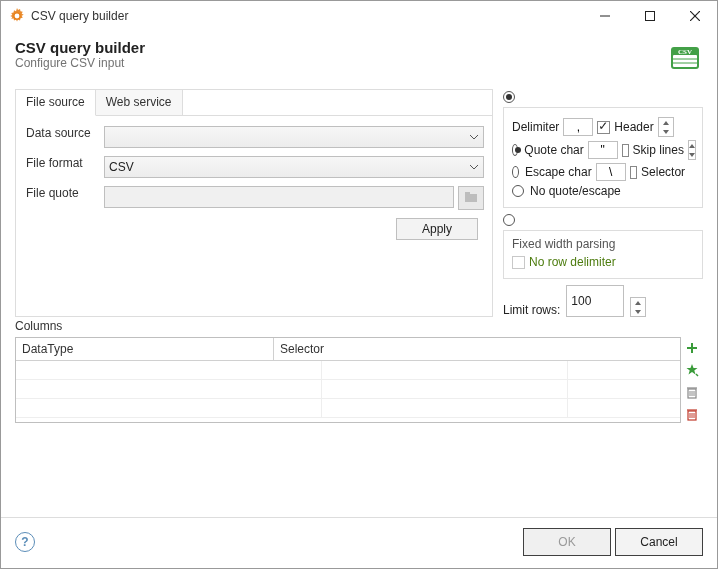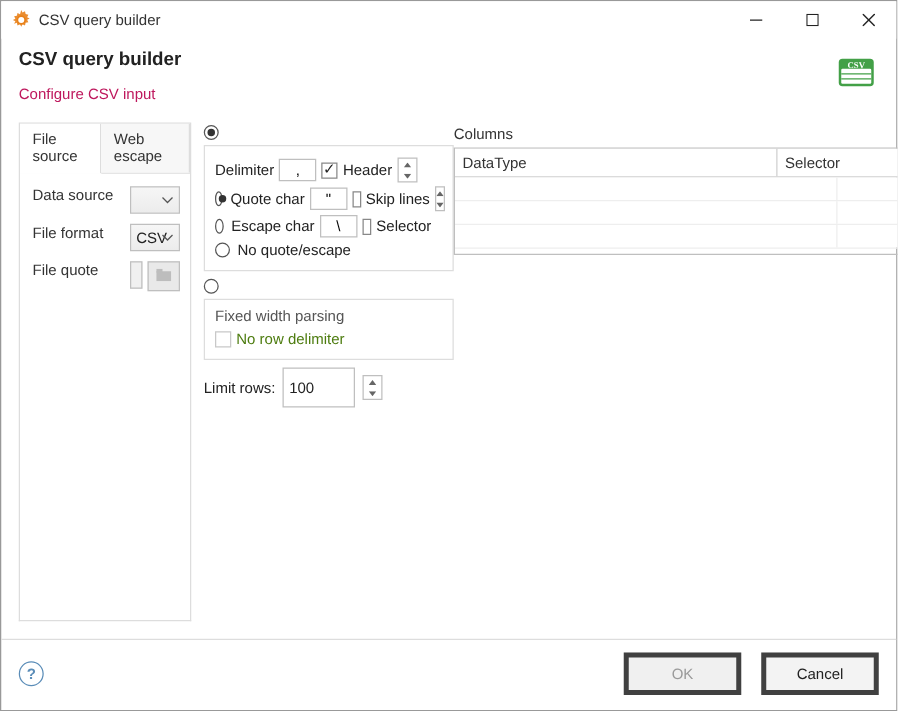--- a/index.html
+++ b/index.html
@@ -6,23 +6,23 @@
 .window{width:718px;height:569px;border:1px solid #999;box-sizing:border-box;display:flex;flex-direction:column;background:#fff}
 .titlebar{height:30px;display:flex;align-items:center;padding:0 0 0 8px;background:#fff}
 .titlebar .gear{width:16px;height:16px;margin-right:6px}
 .titlebar .title{flex:1;font-size:12px;color:#333}
 .winbtns{display:flex;height:100%}
 .winbtn{width:45px;display:flex;align-items:center;justify-content:center;cursor:default}
 .winbtn svg{pointer-events:none}
 .header{padding:8px 14px 6px 14px;display:flex;align-items:flex-start}
 .header-text{flex:1}
 .header h1{margin:0;font-size:15px;font-weight:700;color:#222}
-.header .sub{margin-top:12px;color:#be185d}
+.header .sub{margin-top:0;color:#737373}
 .csv-badge{width:32px;height:32px;margin-top:2px;margin-right:2px}
-.body{flex:1;padding:10px 14px 0 14px;display:flex;flex-direction:row;min-height:0}
+.body{flex:1;padding:10px 14px 0 14px;display:flex;flex-direction:column;min-height:0}
 .top{display:flex;gap:10px}
 .left-pane{flex:1;border:1px solid #ddd;border-top:none;padding:0;position:relative}
 .tabs{display:flex;border-bottom:1px solid #ddd;border-top:1px solid #ddd}
 .tab{padding:5px 10px 6px 10px;border-right:1px solid #ddd;background:#f7f7f7;color:#333;cursor:default}
 .tab.active{background:#fff;border-bottom:1px solid #fff;margin-bottom:-1px}
 .form{padding:10px 8px 8px 10px}
 .row{display:flex;align-items:flex-start;margin-bottom:8px}
 .row label.lab{width:78px;color:#333}
 .combo,.txt{flex:1;height:22px;border:1px solid #bfbfbf;background:linear-gradient(#f6f6f6,#ececec);box-sizing:border-box;display:flex;align-items:center;padding:0 4px;position:relative}
 .txt.input{background:#f0f0f0}
@@ -36,40 +36,40 @@
 .group-title{color:#555;margin-bottom:4px}
 .rline{display:flex;align-items:center;gap:4px;margin:3px 0;font-size:12px}
 .rline .mini{width:30px;height:18px;border:1px solid #bfbfbf;background:#fff;text-align:center;font-size:12px;box-sizing:border-box}
 .chk{width:13px;height:13px;border:1px solid #888;display:inline-block;background:#fff;box-sizing:border-box;position:relative}
 .chk.checked::after{content:"✓";position:absolute;top:-3px;left:0;font-size:12px;color:#222}
 .radio{width:12px;height:12px;border:1px solid #555;border-radius:50%;display:inline-block;box-sizing:border-box;position:relative;margin-right:2px}
 .radio.on::after{content:"";position:absolute;width:6px;height:6px;background:#333;border-radius:50%;top:2px;left:2px}
 .spin{width:14px;height:18px;border:1px solid #bfbfbf;display:flex;flex-direction:column}
 .spin div{flex:1;display:flex;align-items:center;justify-content:center}
 .spin svg{display:block}
-.limit{display:flex;align-items:center;gap:6px;margin-top:6px}
+.limit{display:flex;align-items:flex-end;gap:6px;margin-top:6px}
 .limit .num{width:58px;height:32px;border:1px solid #bfbfbf;background:#fff;padding:0 4px;box-sizing:border-box;display:flex;align-items:center}
 .columns{margin-top:2px}
 .columns-label{margin-bottom:4px;color:#333}
 .col-wrap{display:flex}
 .col-table{flex:1;border:1px solid #bfbfbf}
 .col-head{display:flex;background:#fff;border-bottom:1px solid #d0d0d0}
 .col-head div{padding:4px 6px;border-right:1px solid #d0d0d0;color:#333}
 .ch1{flex:0 0 305px}
 .ch2{flex:0 0 245px}
 .ch3{flex:1;border-right:none!important}
 .col-body{height:56px;background:#fff}
 .col-row{height:18px;border-bottom:1px solid #eee;display:flex}
 .col-row div{border-right:1px solid #eee}
 .side-tools{width:22px;display:flex;flex-direction:column;align-items:center;gap:4px;padding-top:2px}
 .tool{width:18px;height:18px;display:flex;align-items:center;justify-content:center;cursor:default}
 .footer{border-top:1px solid #ddd;margin-top:14px;padding:10px 14px 12px 14px;display:flex;align-items:center}
 .help{width:18px;height:18px;border:1.5px solid #5b8db8;color:#5b8db8;border-radius:50%;display:flex;align-items:center;justify-content:center;font-weight:700;font-size:12px}
 .footer .spacer{flex:1}
-.footer .fbtn{border:4px solid #404040;background:#f3f3f3;min-width:86px;height:26px;display:flex;align-items:center;justify-content:center;margin-left:16px}
+.footer .fbtn{border:1px solid #404040;background:#f3f3f3;min-width:86px;height:26px;display:flex;align-items:center;justify-content:center;margin-left:4px}
 .footer .fbtn.disabled{color:#9a9a9a;background:#f0f0f0}
 .rline label{white-space:nowrap}
 </style>
 </head>
 <body>
 <div class="window">
 
   <div class="titlebar">
     <span class="gear">
       <svg viewBox="0 0 16 16" width="16" height="16">
@@ -115,21 +115,21 @@
           <text x="16" y="13" text-anchor="middle" font-size="7" font-weight="700" fill="#fff" font-family="Segoe UI">CSV</text>
         </svg>
     </span>
   </div>
 
   <div class="body">
     <div class="top">
       <div class="left-pane">
         <div class="tabs">
           <div class="tab active">File source</div>
-          <div class="tab">Web escape</div>
+          <div class="tab">Web service</div>
         </div>
         <div class="form">
           <div class="row">
             <label class="lab">Data source</label>
             <div class="combo">
               <span></span>
               <span class="chev"><svg width="10" height="10">
                     <path d="M1 3l4 4 4-4" fill="none" stroke="#555" stroke-width="1"></path>
                   </svg></span>
             </div>
@@ -147,20 +147,23 @@
             <label class="lab">File quote</label>
             <div class="txt input">
                 <span></span>
               </div>
             <div class="filebtn">
               <span><svg width="12" height="10">
                     <rect x="0" y="2" width="12" height="8" fill="#bdbdbd"></rect>
                     <rect x="0" y="0" width="5" height="3" fill="#bdbdbd"></rect>
                   </svg></span>
             </div>
+          </div>
+          <div class="apply-row">
+            <div class="btn">Apply</div>
           </div>
         </div>
       </div>
 
       <div class="right-pane">
         <div class="radio-main">
             <span class="radio on"></span>
           </div>
         <div class="group">
           <div class="rline">

